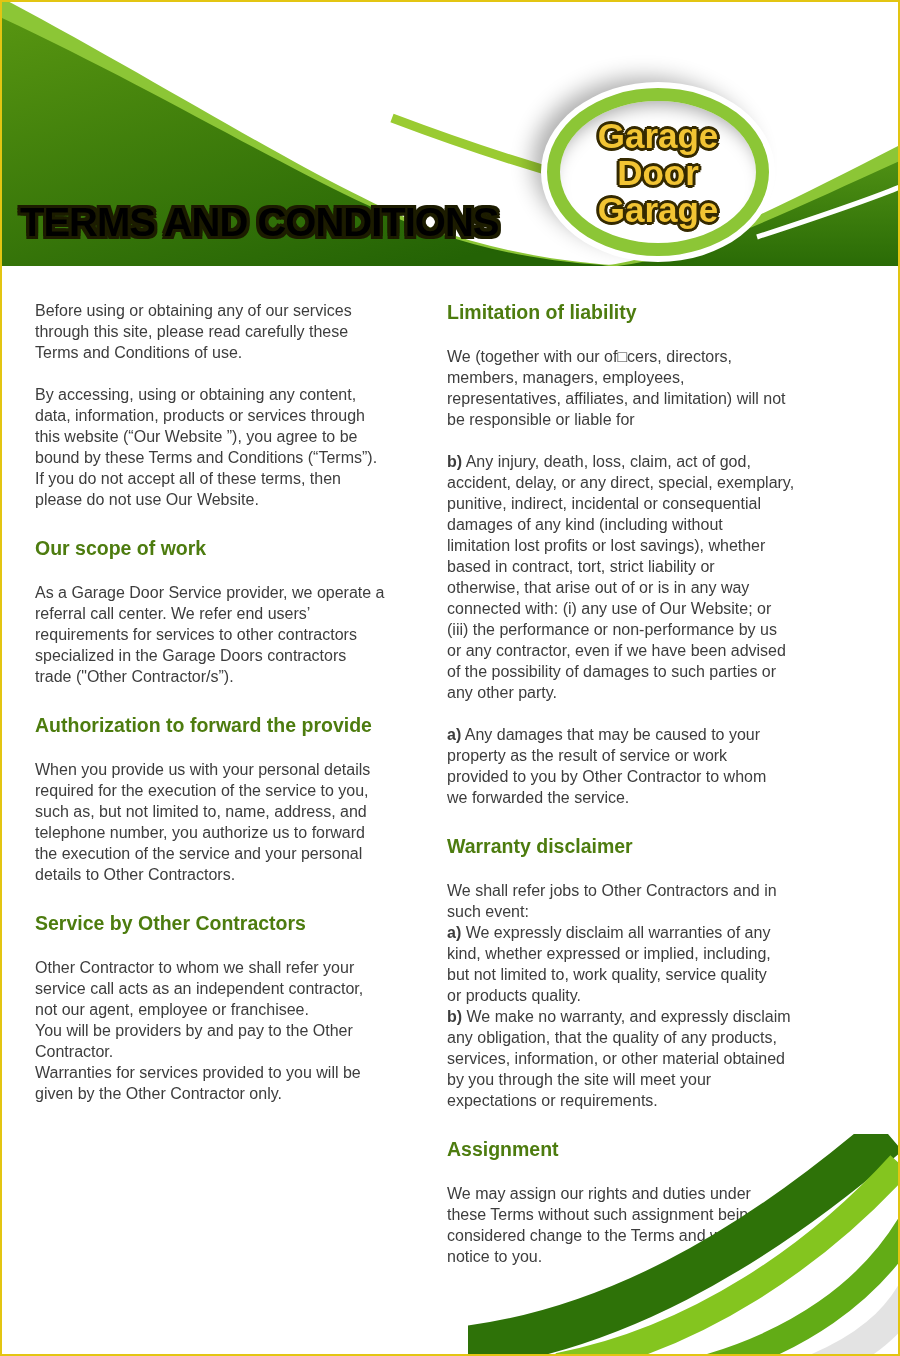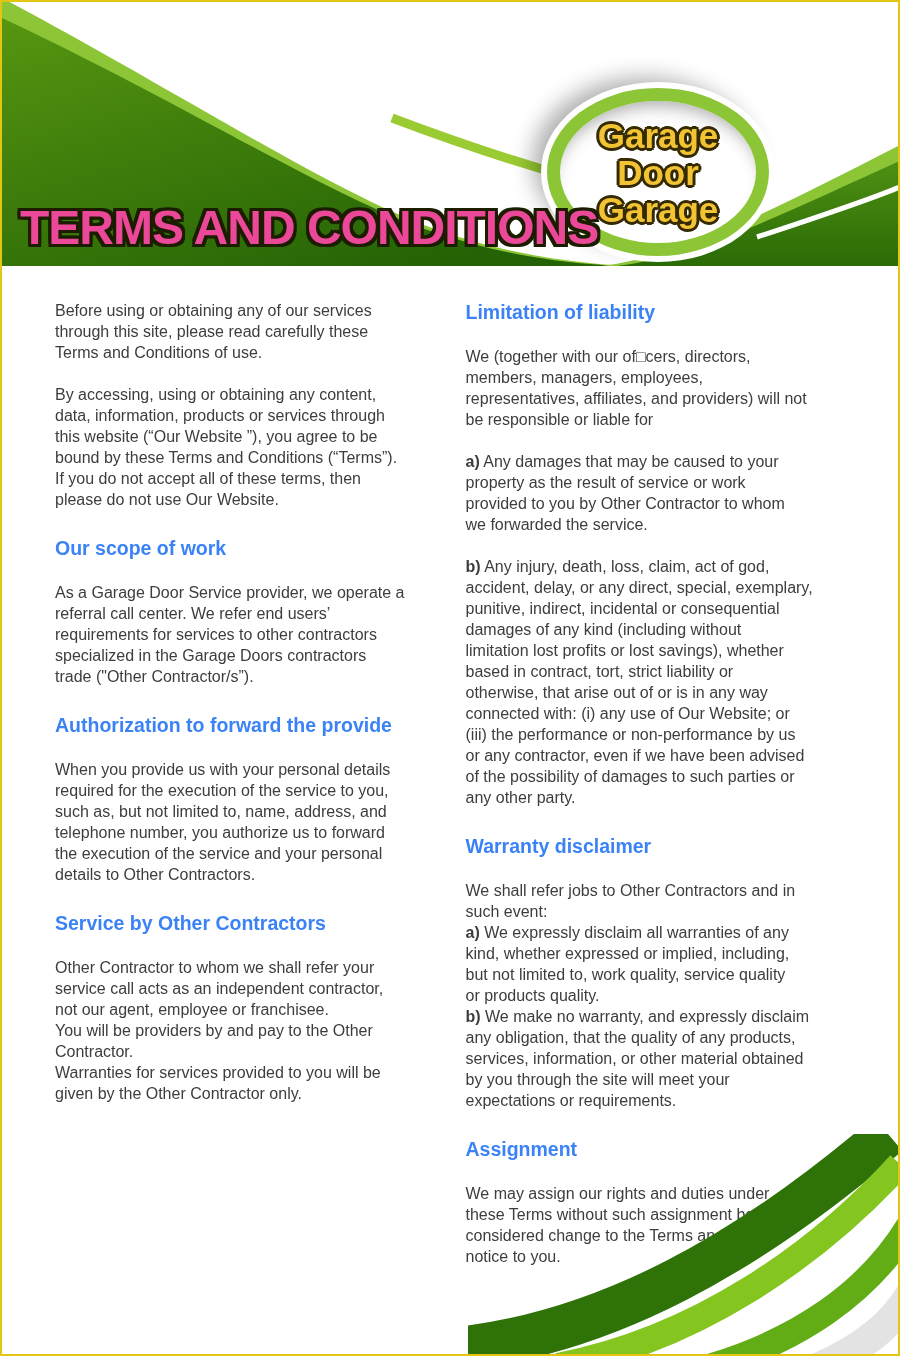--- a/index.html
+++ b/index.html
@@ -10,22 +10,22 @@
     border:2px solid #e3c512;
     background:#ffffff;
     overflow:hidden;
     font-family:"Liberation Sans","DejaVu Sans",sans-serif;
   }
   
   .header{position:relative;width:100%;height:268px;}
   .header svg{position:absolute;left:0;top:0;}
   .title{
     position:absolute;left:18px;top:198px;margin:0;
-    font-size:48px;font-weight:bold;letter-spacing:-1px;
-    color:#ec4899;z-index:4;white-space:nowrap;
+    font-size:40px;font-weight:bold;letter-spacing:-1px;
+    color:#000000;z-index:4;white-space:nowrap;
     text-shadow:-3px -3px 0 #1c1c00,3px -3px 0 #1c1c00,-3px 3px 0 #1c1c00,3px 3px 0 #1c1c00,
                  0 -3px 0 #1c1c00,0 3px 0 #1c1c00,-3px 0 0 #1c1c00,3px 0 0 #1c1c00;
   }
   .badge{
     position:absolute;left:545px;top:86px;z-index:3;
     width:196px;height:142px;
     background:#ffffff;border:13px solid #8cc636;border-radius:50%;
     box-shadow:0 0 0 6px #ffffff, -14px -10px 22px rgba(0,0,0,.32),
                inset 0 14px 18px -10px rgba(0,0,0,.35);
     display:flex;flex-direction:column;align-items:center;justify-content:center;
@@ -33,27 +33,27 @@
   .badge span{
     display:block;font-size:35px;line-height:37px;font-weight:bold;
     color:#f2c433;
     text-shadow:-2px -2px 0 #352a00,2px -2px 0 #352a00,-2px 2px 0 #352a00,2px 2px 0 #352a00,
                  0 -3px 0 #352a00,0 3px 0 #352a00,-3px 0 0 #352a00,3px 0 0 #352a00;
   }
   
   .content{
     display:flex;
     padding:30px 22px 0 33px;
-    color:#3d3d3d;font-size:16px;line-height:21px;margin-left:20px;
+    color:#3d3d3d;font-size:16px;line-height:21px;
   }
   .col{width:412px;}
   .col .p{white-space:pre-line;margin:0 0 21px;}
   .col .p b{font-weight:bold;}
   .col .h{
-    font-size:19.5px;line-height:24px;font-weight:bold;color:#3b82f6;
+    font-size:19.5px;line-height:24px;font-weight:bold;color:#4d7c0f;
     margin:26px 0 22px;
   }
   .col > :first-child{margin-top:0;}
   
   .footer-swoosh{position:absolute;right:0;bottom:0;pointer-events:none;}
 </style>
 </head>
 <body>
 
 <div class="page">
@@ -122,38 +122,38 @@
 not our agent, employee or franchisee.
 You will be providers by and pay to the Other
 Contractor.
 Warranties for services provided to you will be
 given by the Other Contractor only.</span></div>
       </div>
     <div class="col" id="col-right">
         <div class="h"><span>Limitation of liability</span></div>
         <div class="p"><span>We (together with our of□cers, directors,
 members, managers, employees,
-representatives, affiliates, and providers) will not
+representatives, affiliates, and limitation) will not
 be responsible or liable for</span></div>
-        <div class="p"><b>a)</b><span> Any damages that may be caused to your
-property as the result of service or work
-provided to you by Other Contractor to whom
-we forwarded the service.</span></div>
         <div class="p"><b>b)</b><span> Any injury, death, loss, claim, act of god,
 accident, delay, or any direct, special, exemplary,
 punitive, indirect, incidental or consequential
 damages of any kind (including without
 limitation lost profits or lost savings), whether
 based in contract, tort, strict liability or
 otherwise, that arise out of or is in any way
 connected with: (i) any use of Our Website; or
 (iii) the performance or non-performance by us
 or any contractor, even if we have been advised
 of the possibility of damages to such parties or
 any other party.</span></div>
+        <div class="p"><b>a)</b><span> Any damages that may be caused to your
+property as the result of service or work
+provided to you by Other Contractor to whom
+we forwarded the service.</span></div>
         <div class="h"><span>Warranty disclaimer</span></div>
         <div class="p"><span>We shall refer jobs to Other Contractors and in
 such event:
 </span><b>a)</b><span> We expressly disclaim all warranties of any
 kind, whether expressed or implied, including,
 but not limited to, work quality, service quality
 or products quality.
 </span><b>b)</b><span> We make no warranty, and expressly disclaim
 any obligation, that the quality of any products,
 services, information, or other material obtained

